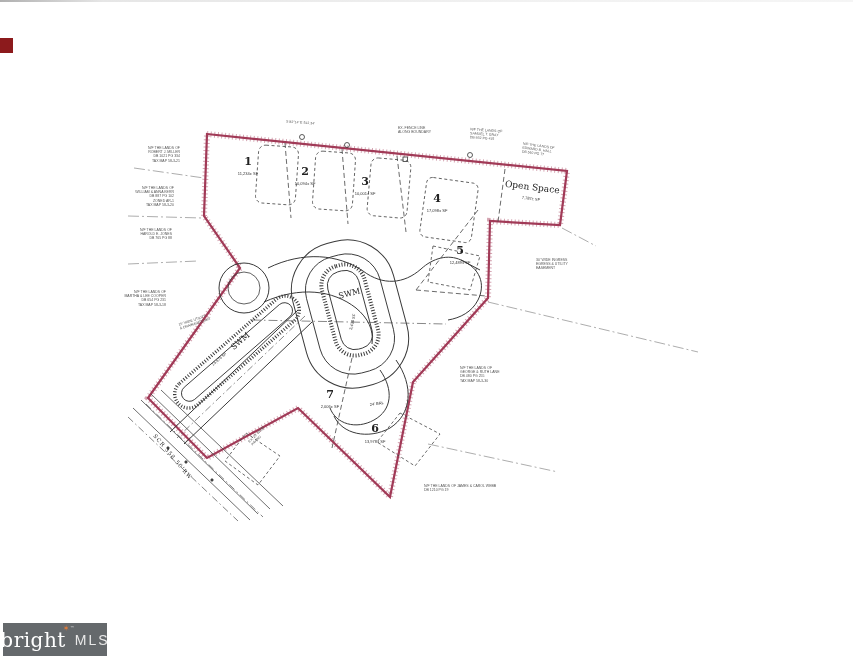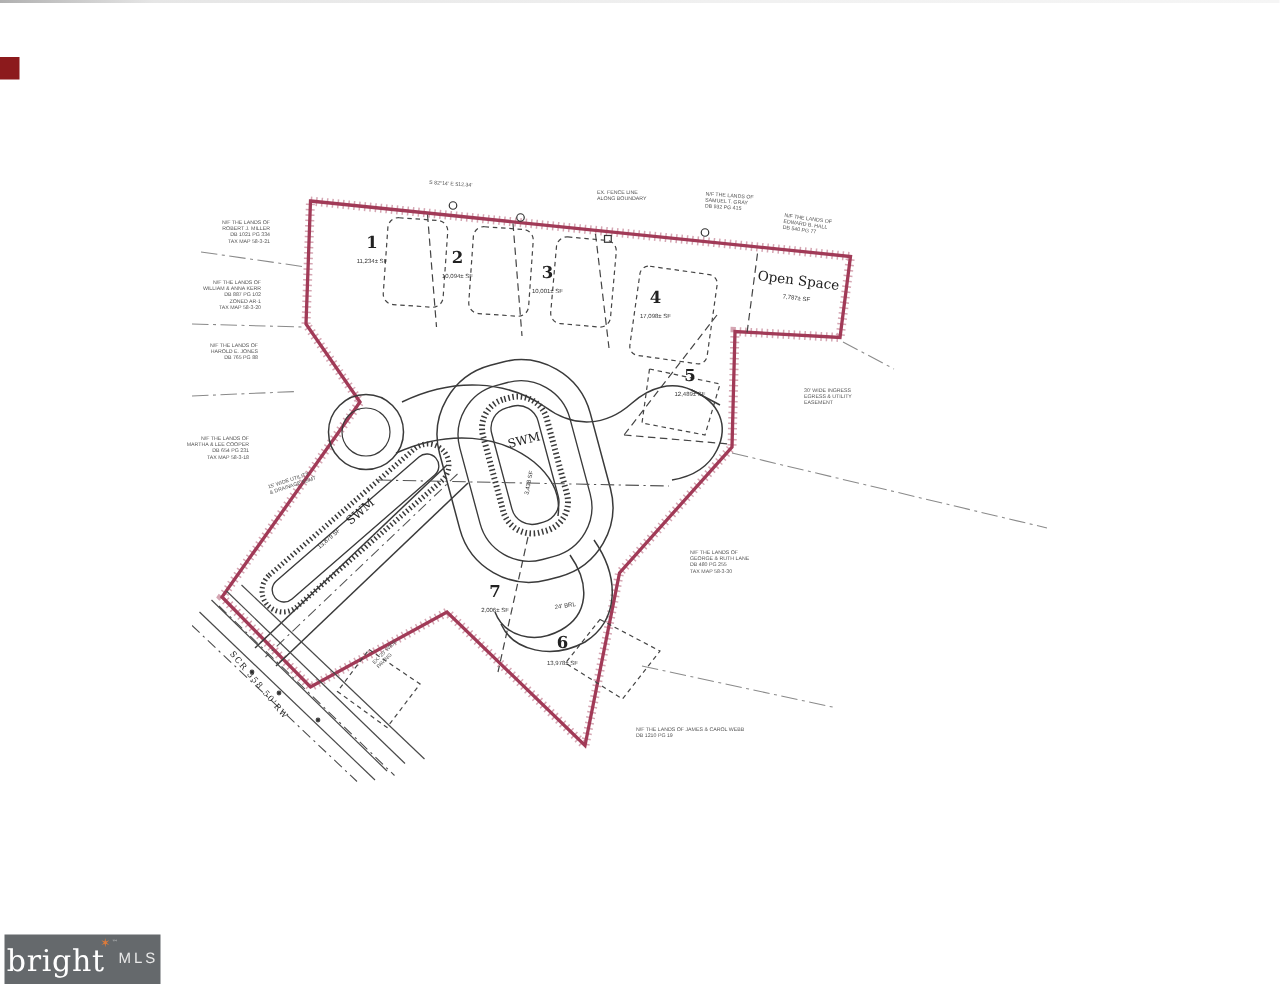--- a/index.html
+++ b/index.html
@@ -10,21 +10,21 @@
   .plat{position:absolute;left:128px;top:118px;}
   .anno{position:absolute;font-size:3.5px;line-height:4.2px;color:#555;white-space:pre-line;
         font-family:"Liberation Sans",sans-serif;}
   .anno.r{text-align:right;}
   .logo{position:absolute;left:3px;top:623px;width:104px;height:33px;background:#65696c;
         display:flex;align-items:center;justify-content:center;}
   .logo .brand{font-family:"DejaVu Serif",serif;font-size:20px;color:#ffffff;line-height:1;
                position:relative;letter-spacing:.5px;}
   .logo .star{position:absolute;right:-4px;top:-5px;font-size:8px;color:#e07b39;}
   .logo .tm{position:absolute;right:-9px;top:-4px;font-size:4px;color:#dddddd;}
-  .logo .mls{font-size:10px;color:#e9e9e9;letter-spacing:2px;margin-left:9px;
+  .logo .mls{font-size:14px;color:#e9e9e9;letter-spacing:2px;margin-left:9px;
              font-family:"Liberation Sans",sans-serif;}
   svg text{font-family:"DejaVu Serif",serif;fill:#222222;}
   svg .sf{font-size:4px;fill:#333333;font-family:"Liberation Sans",sans-serif;}
   svg .num{font-size:11px;font-weight:bold;}
 </style>
 </head>
 <body>
 
 <div class="topline"></div>
 <div class="artifact"></div>

